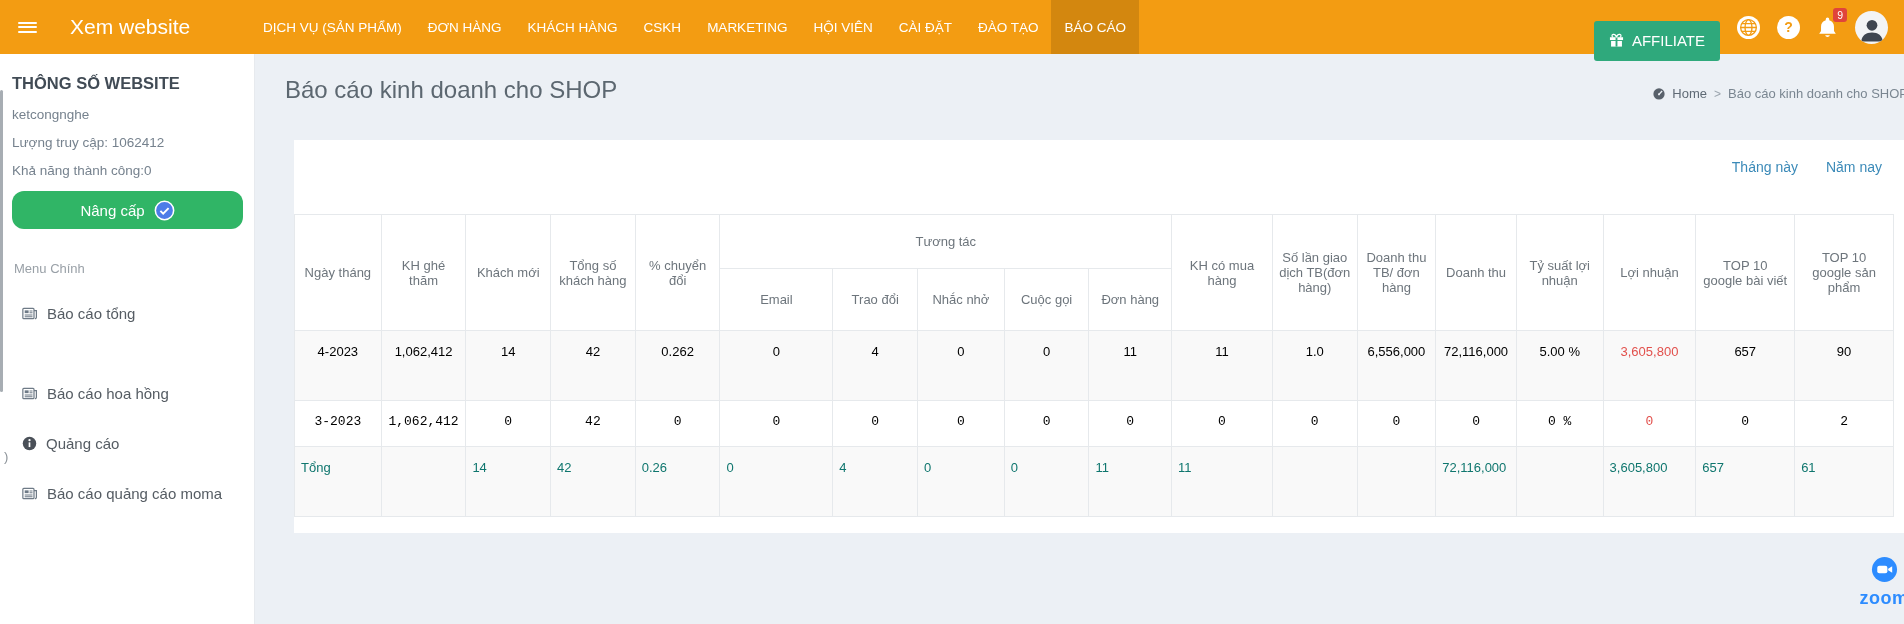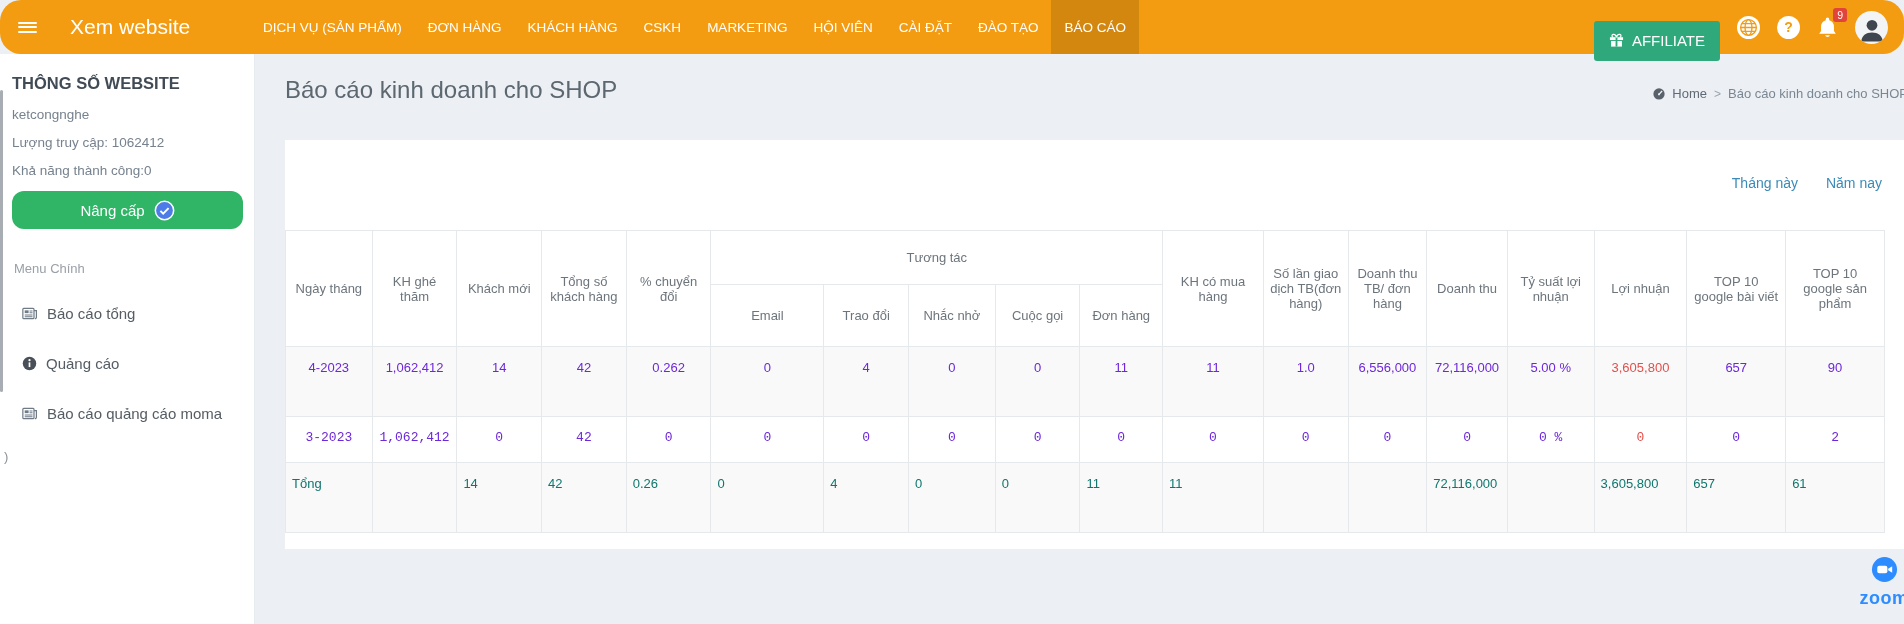--- a/index.html
+++ b/index.html
@@ -1,21 +1,21 @@
 <!DOCTYPE html>
 <html><head>
 <meta charset="utf-8">
 <style>
   * { margin:0; padding:0; box-sizing:border-box; }
   html,body { width:1904px; height:624px; overflow:hidden; }
   body { position:relative; font-family:"Liberation Sans","DejaVu Sans",sans-serif; background:#ecf0f5; }
   a { text-decoration:none; cursor:pointer; }
 
   
-  .navbar { position:absolute; top:0; left:0; right:0; height:54px; background:#f39c12; display:flex; align-items:stretch; z-index:10;border-radius:21px; }
+  .navbar { position:absolute; top:0; left:0; right:0; height:54px; background:#f39c12; display:flex; align-items:stretch; z-index:10; }
   .hamburger { width:54px; display:flex; align-items:center; justify-content:center; cursor:pointer; }
   .bars div { width:19px; height:2px; background:#fff; margin:2.5px 0; border-radius:1px; }
   .brand { color:#fff; font-size:21px; display:flex; align-items:center; padding-left:16px; width:196px; }
   .navbar-menu { display:flex; align-items:stretch; }
   .nav-item { color:#fff; font-size:13.5px; display:flex; align-items:center; padding:12px 13px; white-space:nowrap; }
   .nav-item.active { background:rgba(0,0,0,0.13); }
   .nav-right { margin-left:auto; display:flex; align-items:center; padding-right:16px; gap:17px; }
   .affiliate-btn { background:#2fa97c; color:#fff; height:40px; display:flex; align-items:center; gap:8px; padding:0 15px; font-size:15px; border-radius:3px;margin-top:27px; }
   .round-icon { width:23px; height:23px; border-radius:50%; background:#fff; display:flex; align-items:center; justify-content:center; color:#f39c12; font-weight:bold; font-size:14px; cursor:pointer; }
   .bell-wrap { position:relative; cursor:pointer; display:flex; align-items:center; }
@@ -38,30 +38,30 @@
 
   
   .main { position:absolute; top:54px; left:255px; right:0; bottom:0; background:#ecf0f5; overflow:hidden; }
   .content-header { position:relative; height:86px; padding:22px 0 0 30px; }
   .page-title { font-size:24px; font-weight:400; color:#5c6770; }
   .breadcrumb { position:absolute; right:-4px; top:32px; font-size:13px; color:#5f6a75; display:flex; align-items:center; gap:7px; white-space:nowrap; }
   .breadcrumb .sep { color:#9aa4ad; font-size:12px; }
   .breadcrumb-current { color:#7a8691; }
   .crumb-home { color:#5f6a75; display:flex; align-items:center; gap:6px; }
 
-  .panel { margin-left:30px; background:#fff; min-height:386px; padding:28px 0 16px 0; }
+  .panel { margin-left:39px; background:#fff; min-height:386px; padding:12px 0 16px 0; }
   .filters { text-align:right; padding:6px 22px 0 0; height:36px; }
   .filter-link { color:#3b8ab8; font-size:14px; margin-left:28px; }
 
   table.report { border-collapse:collapse; table-layout:fixed; width:1600px; margin-top:26px; background:#fff; }
   .report th, .report td { border:1px solid #e6e9ec; }
   .report th { font-size:13px; font-weight:400; color:#6d757c; text-align:center; vertical-align:middle; padding:6px; overflow-wrap:break-word; }
   .report thead tr:first-child { height:54px; }
   .report thead tr:last-child { height:62px; }
-  .report td { font-size:13px; color:#6d28d9; text-align:center; vertical-align:top; padding:13px 6px 6px; overflow-wrap:break-word; word-wrap:break-word; }
+  .report td { font-size:13px; color:#000000; text-align:center; vertical-align:top; padding:13px 6px 6px; overflow-wrap:break-word; word-wrap:break-word; }
   .report tbody tr:nth-child(odd) { background:#f9f9f9; }
   .report td.red { color:#e2504c; }
   .report tr.total td { text-align:left; color:#0f766e; }
 
   
   .zoom-widget { position:absolute; left:1848px; top:556px; width:72px; text-align:center; cursor:pointer; z-index:20; }
   .zoom-widget .zoom-label { color:#2d8cff; font-weight:700; font-size:18px; letter-spacing:.5px; margin-top:1px; }
 </style>
 </head>
 <body>
@@ -148,20 +148,31 @@
         <span class="side-icon">
           <svg width="16" height="13" viewBox="0 0 17 14">
             <rect x="0.8" y="1.5" width="12" height="11" rx="1" fill="none" stroke="#6e7a86" stroke-width="1.3"></rect>
             <path d="M12.8 4h2.6v7a1.6 1.6 0 0 1-1.6 1.6" fill="none" stroke="#6e7a86" stroke-width="1.3"></path>
             <rect x="2.8" y="3.6" width="4.2" height="3" fill="#6e7a86"></rect>
             <path d="M8 4.2h3.2 M8 6.2h3.2 M2.8 8.6h8.4 M2.8 10.6h8.4" stroke="#6e7a86" stroke-width="1.1"></path>
           </svg>
         </span>
         <span class="side-label">Báo cáo tổng</span>
       </div>
+      <div class="side-item" style="margin-top: 30px;">
+        <span class="side-icon">
+          <svg width="16" height="13" viewBox="0 0 17 14">
+            <rect x="0.8" y="1.5" width="12" height="11" rx="1" fill="none" stroke="#6e7a86" stroke-width="1.3"></rect>
+            <path d="M12.8 4h2.6v7a1.6 1.6 0 0 1-1.6 1.6" fill="none" stroke="#6e7a86" stroke-width="1.3"></path>
+            <rect x="2.8" y="3.6" width="4.2" height="3" fill="#6e7a86"></rect>
+            <path d="M8 4.2h3.2 M8 6.2h3.2 M2.8 8.6h8.4 M2.8 10.6h8.4" stroke="#6e7a86" stroke-width="1.1"></path>
+          </svg>
+        </span>
+        <span class="side-label">Báo cáo hoa hồng</span>
+      </div>
       <div class="side-item">
         <span class="side-icon">
           <svg width="15" height="15" viewBox="0 0 16 16">
             <circle cx="8" cy="8" r="7.2" fill="#4a5058"></circle>
             <rect x="7.1" y="6.8" width="1.8" height="5" fill="#fff"></rect>
             <circle cx="8" cy="4.4" r="1.2" fill="#fff"></circle>
           </svg>
         </span>
         <span class="side-label">Quảng cáo</span>
       </div>

